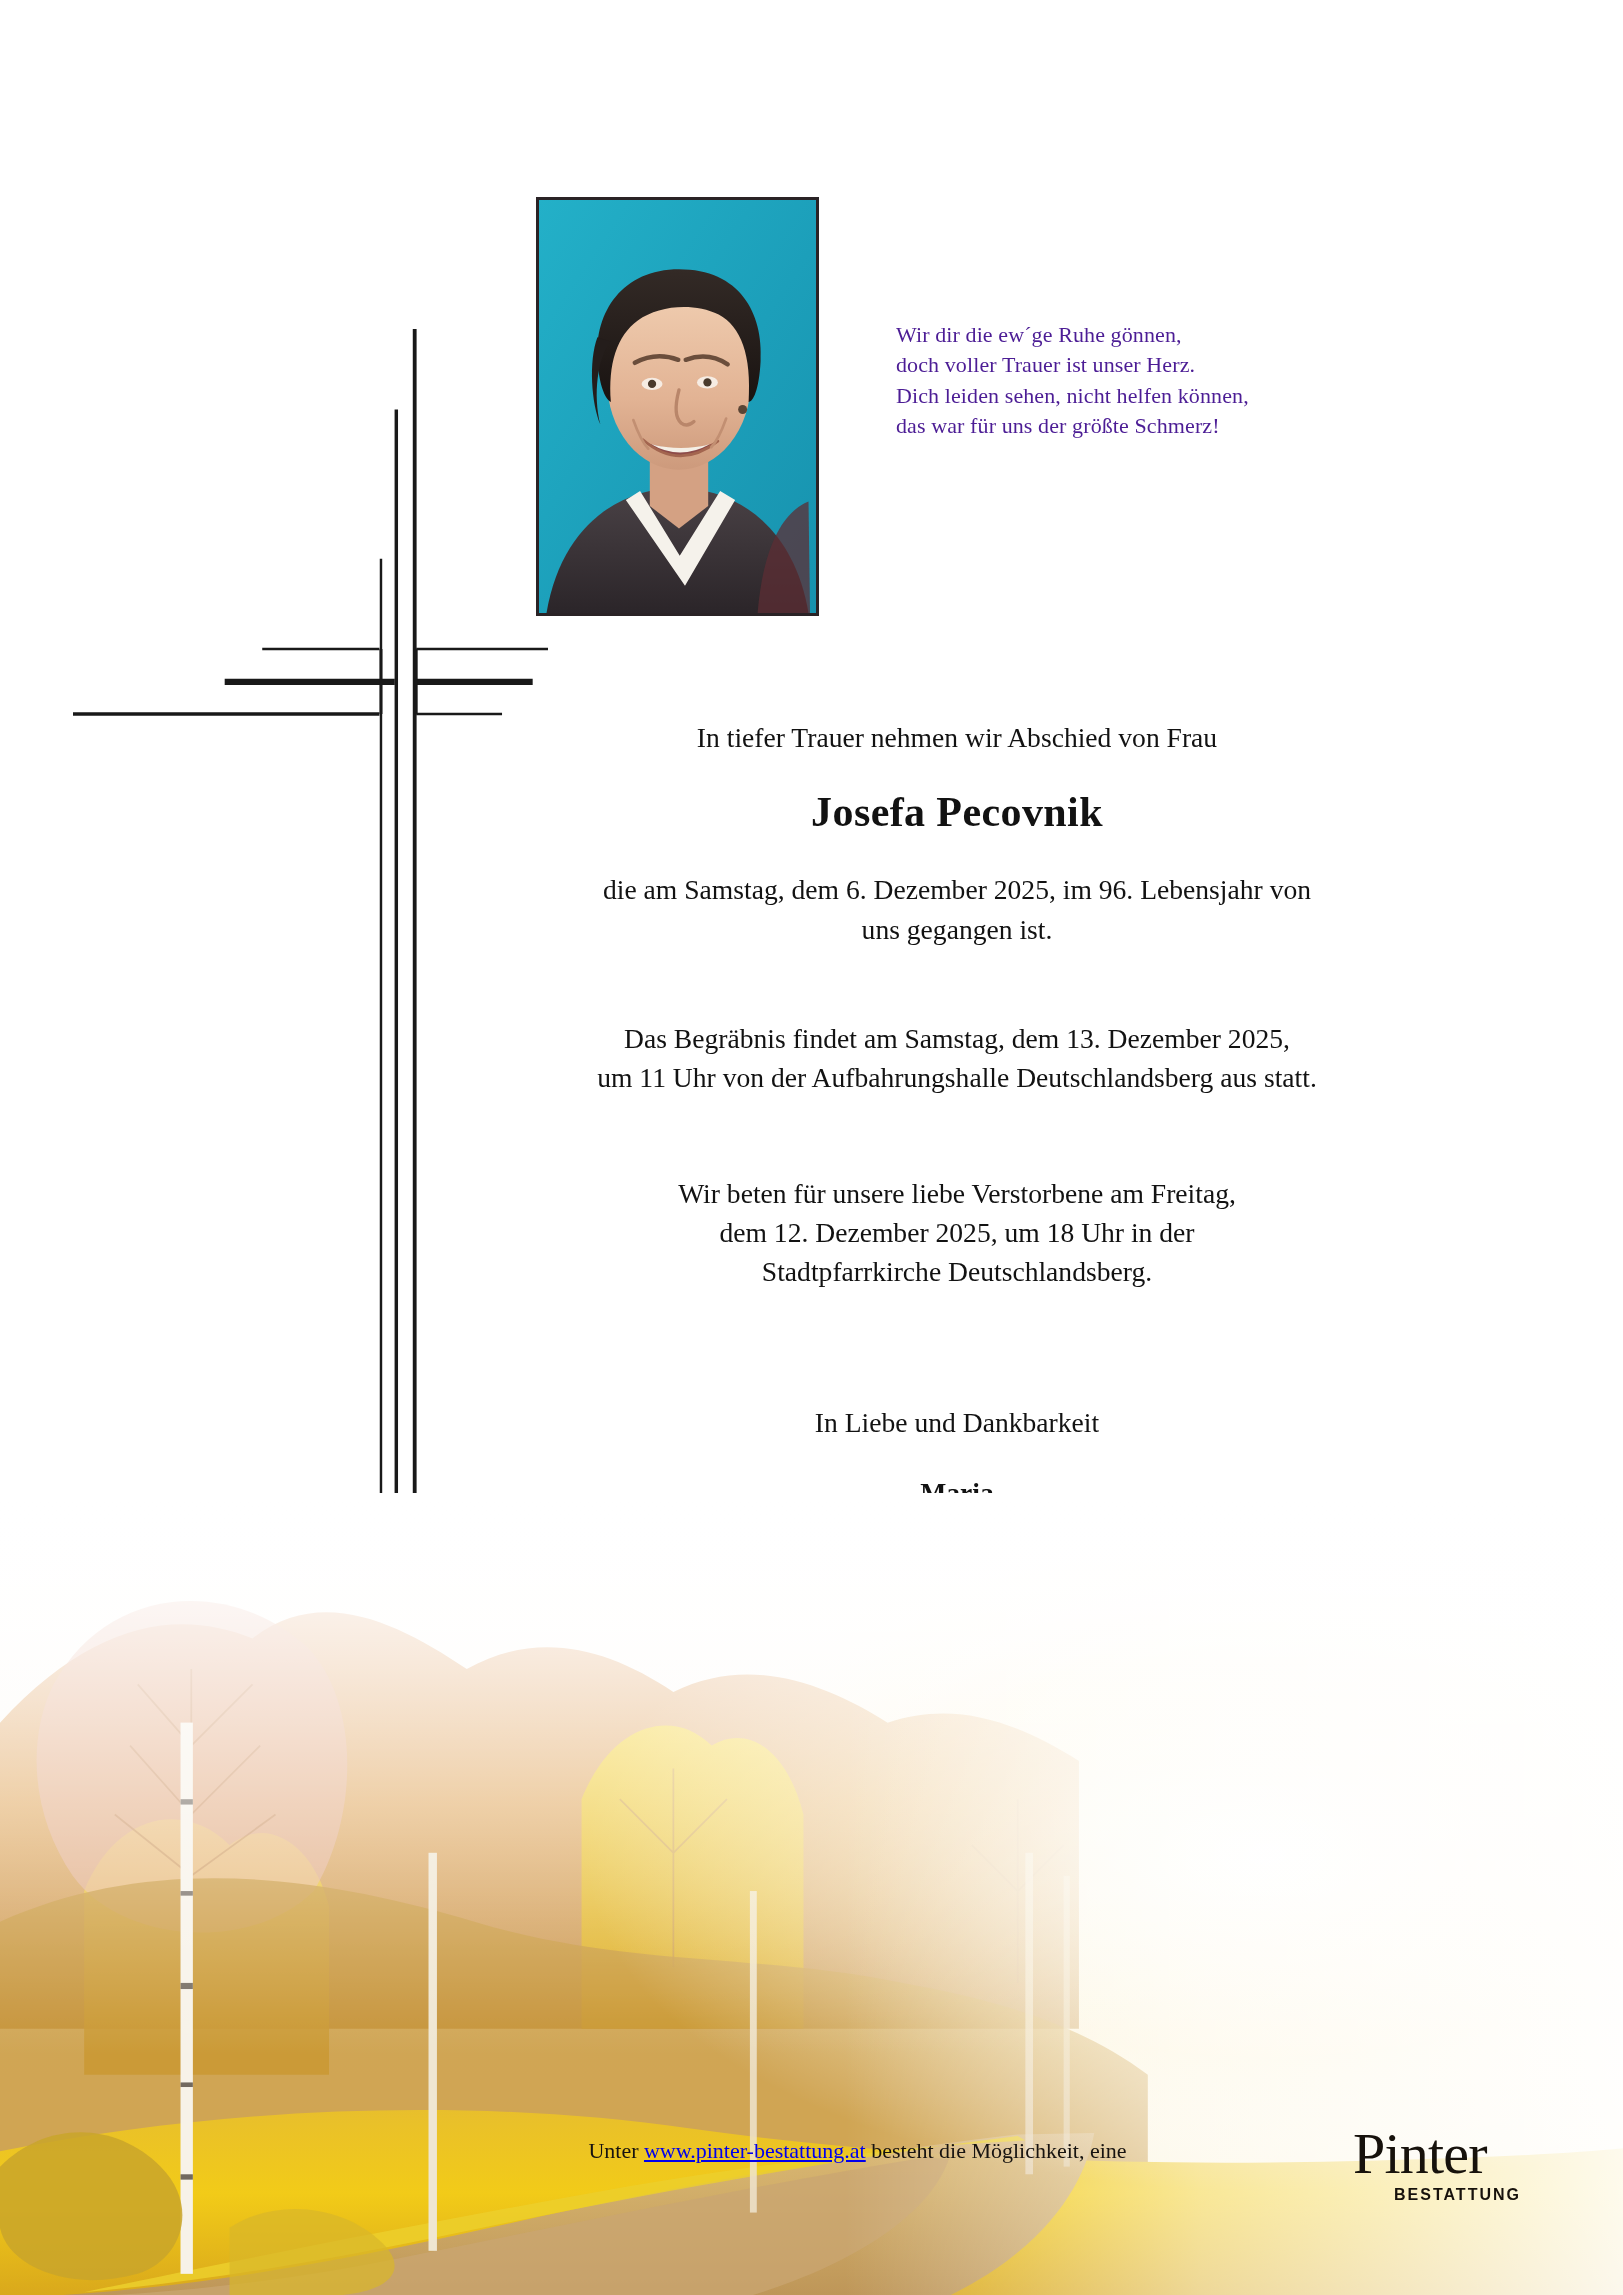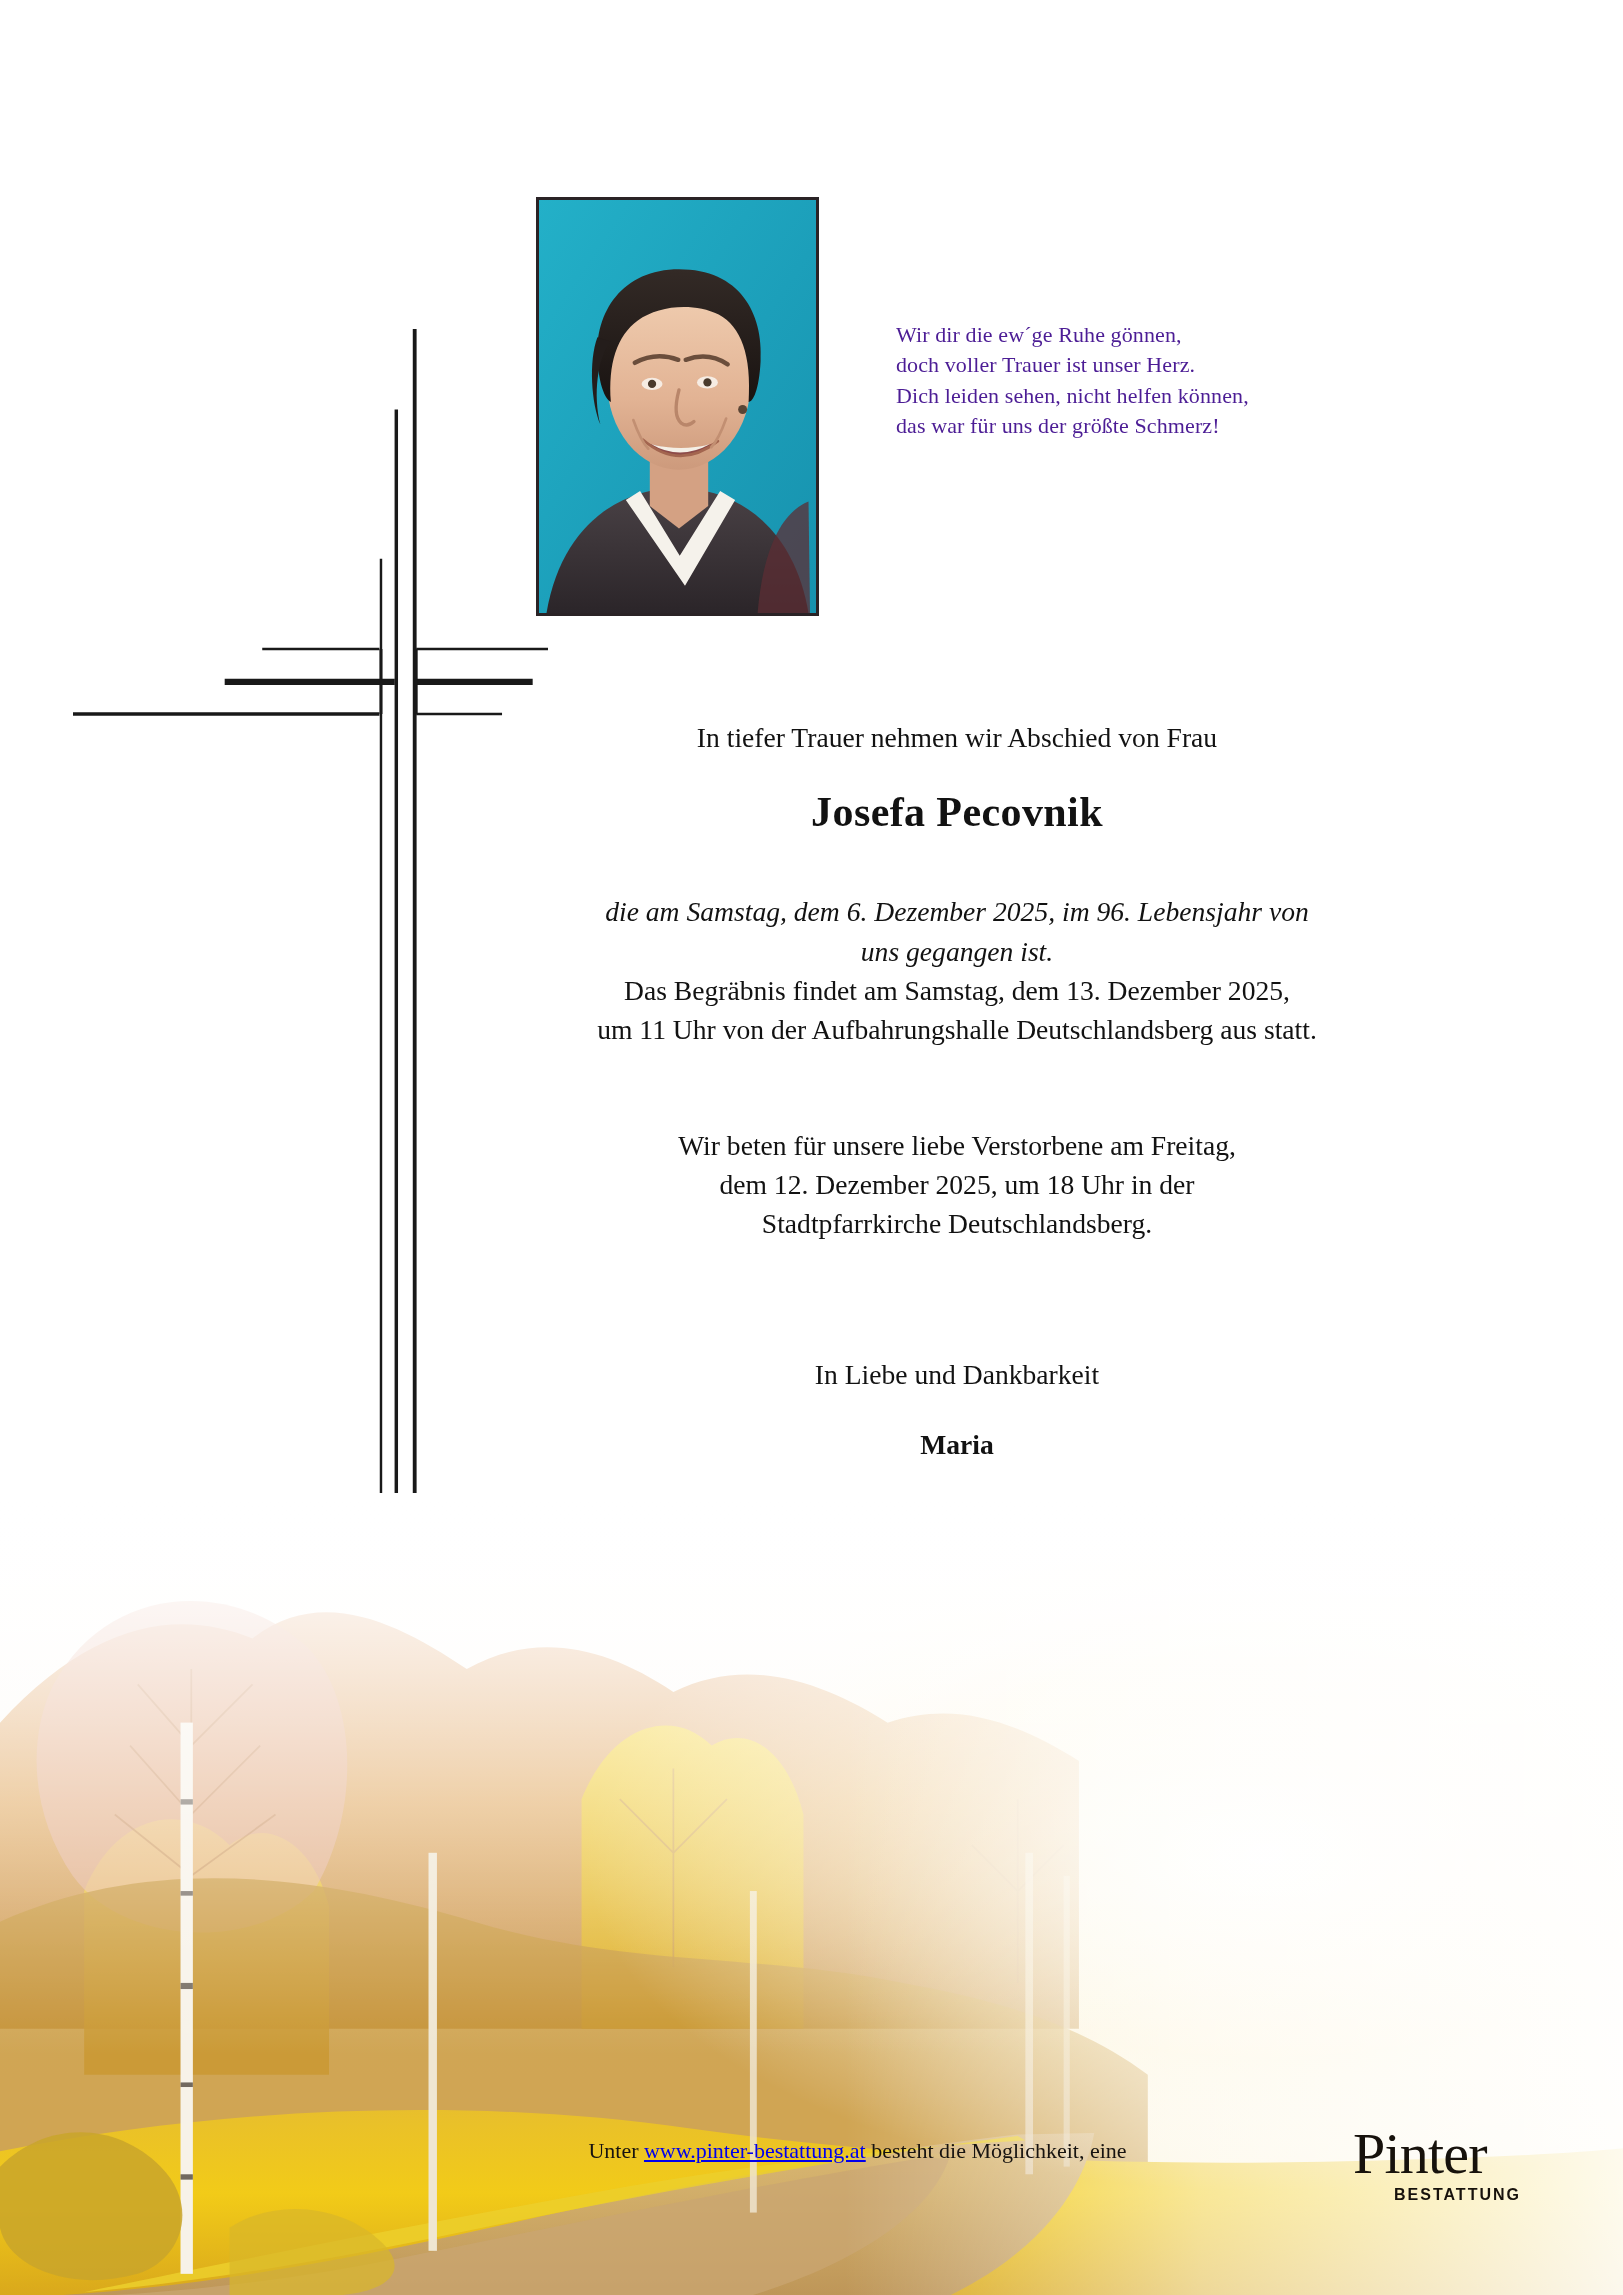--- a/index.html
+++ b/index.html
@@ -76,22 +76,22 @@
     font-weight: bold;
     letter-spacing: 0.4px;
     margin-top: 33px;
     line-height: 1.1;
   }
   .block {
     font-size: 27.6px;
     line-height: 1.42;
     white-space: pre-line;
   }
-  .b-death   { margin-top: 57px; font-style: italic; }
-  .b-funeral { }
+  .b-death   { margin-top: 35px; }
+  .b-funeral { margin-top: 70px; }
   .b-prayer  { margin-top: 77px; }
 
   .sig-love   { margin-top: 115px; font-size: 27.6px; }
   .sig-maria  { margin-top: 38px;  font-size: 27.6px; font-weight: bold; }
   .sig-family { margin-top: 43px;  font-size: 27.6px; font-weight: bold; }
   .sig-rel    { margin-top: 40px;  font-size: 27.6px; }
 
   
   .landscape {
     position: absolute;

